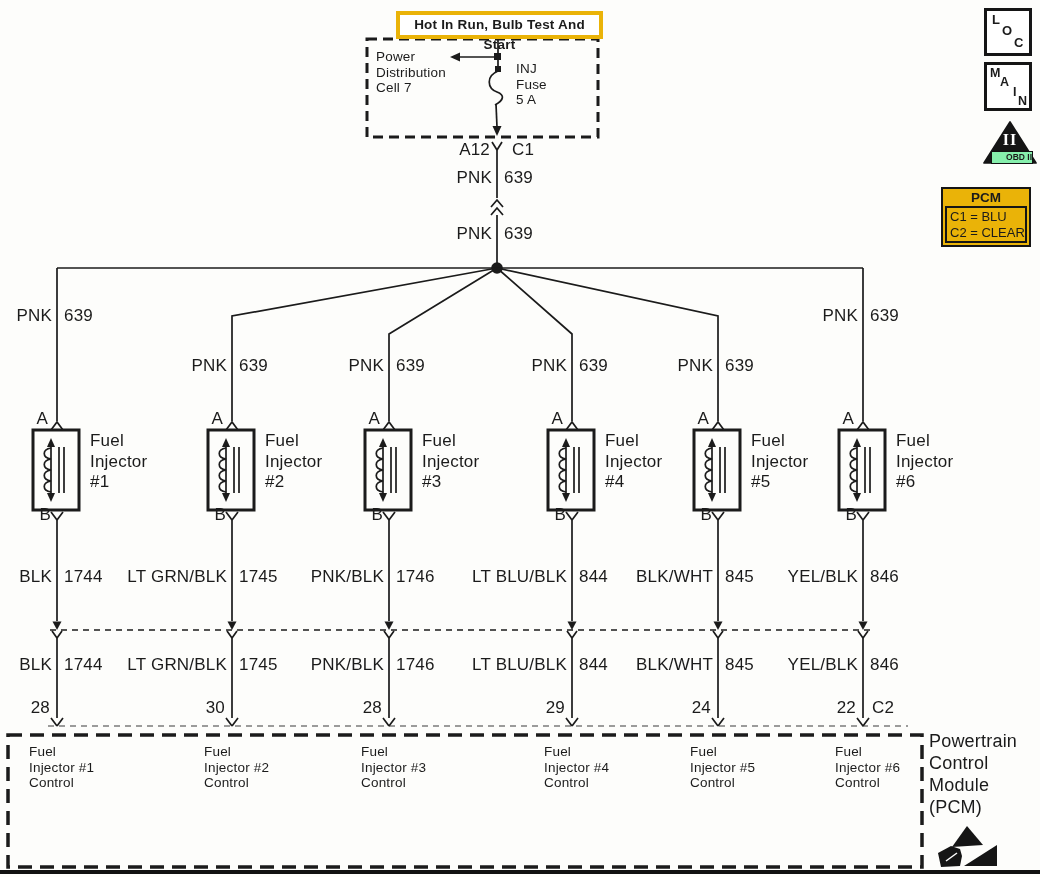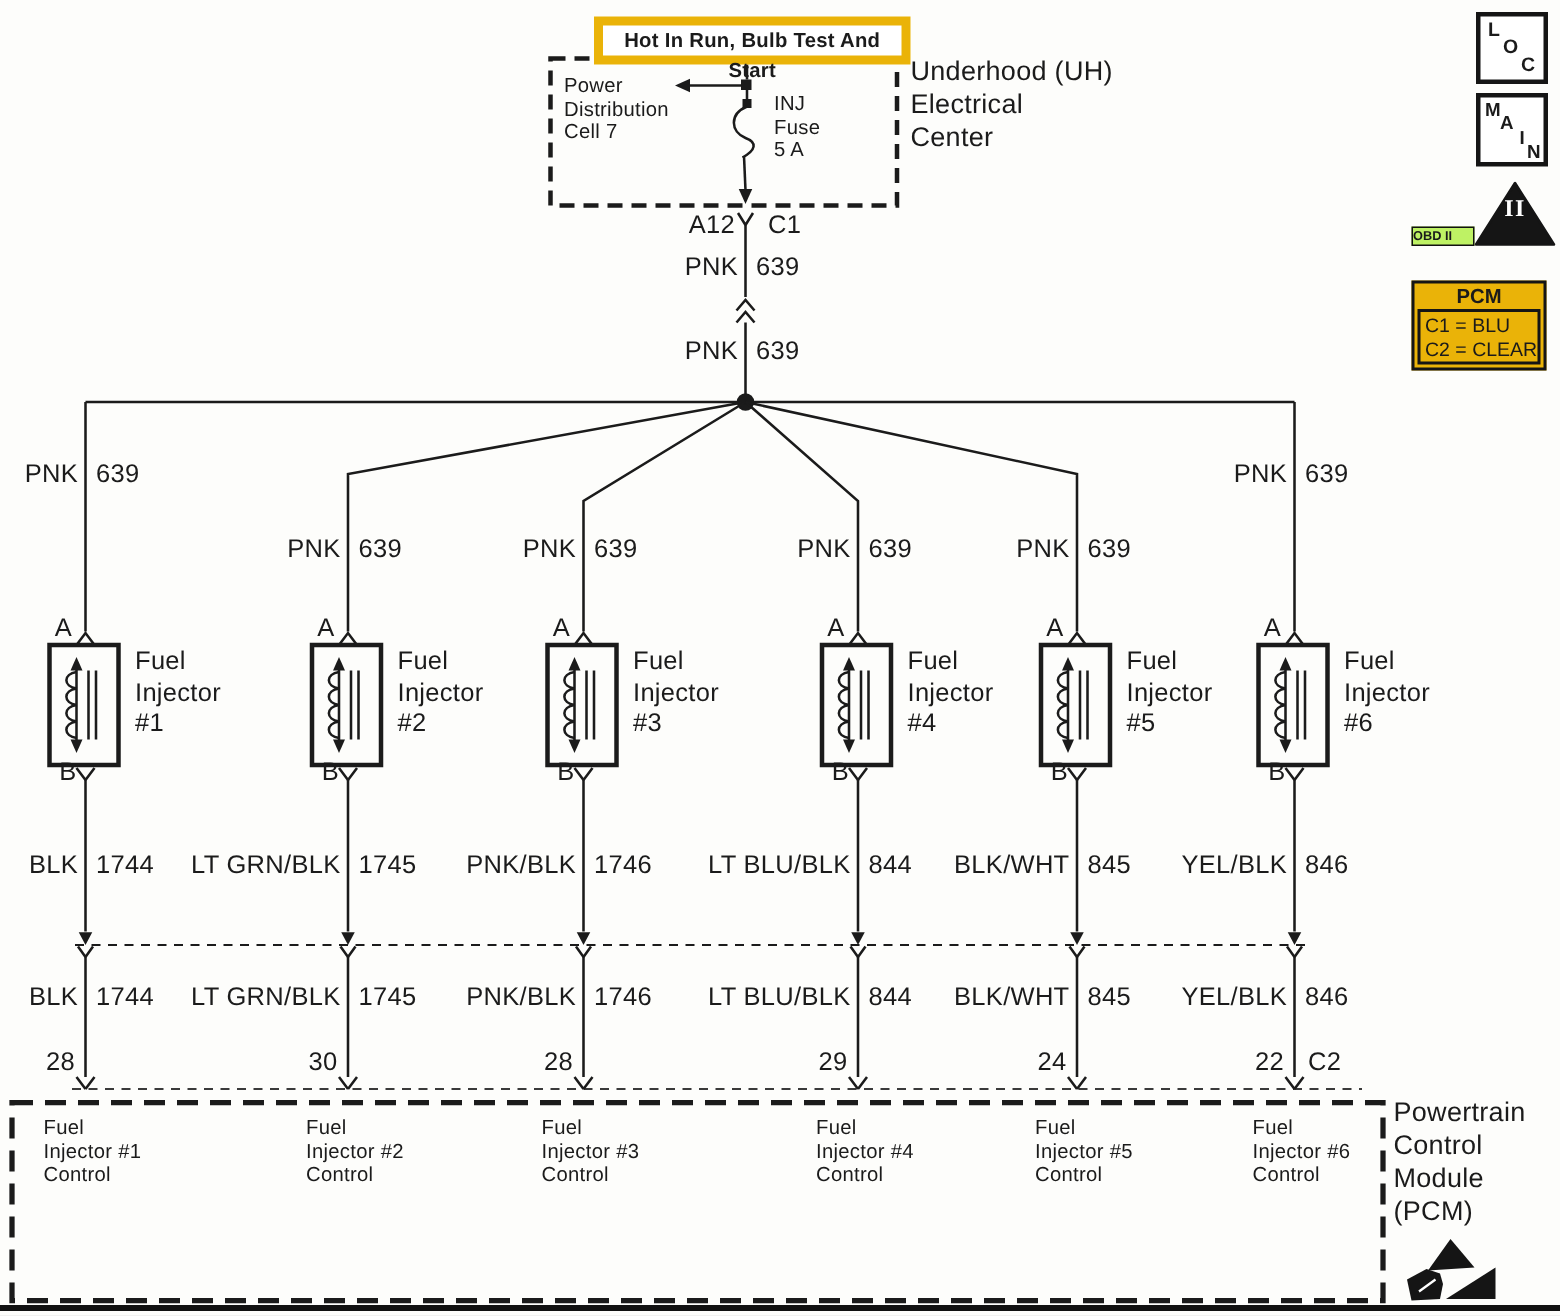--- a/index.html
+++ b/index.html
@@ -4,27 +4,27 @@
 <style>
   html,body{margin:0;padding:0;background:#e8e8e8}
   #stage{position:relative;width:1040px;height:877px;background:#fdfdfb;overflow:hidden;
          font-family:"Liberation Sans",sans-serif;color:#1b1b1b}
   #stage svg{position:absolute;left:0;top:0}
   .lbl{position:absolute;color:#1b1b1b;font:17px/20.5px "Liberation Sans",sans-serif;
        white-space:nowrap;letter-spacing:.2px}
   .ml{white-space:pre-line}
   .sm{font-size:13.5px;line-height:15.5px}
   .big{font-size:18px;line-height:22px}
-  #hotbox{position:absolute;left:396px;top:11px;width:199px;height:20px;border:6px solid #eab308;
+  #hotbox{position:absolute;left:396px;top:11px;width:199px;height:20px;border:4px solid #eab308;
           background:#fff;font:bold 13.5px/20px "Liberation Sans",sans-serif;text-align:center;
           letter-spacing:.2px}
   .sqicon{position:absolute;width:48px;height:48px;border:3px solid #151515;background:#fff;box-sizing:border-box}
   .sqicon span{position:absolute;font:bold 13px/13px "Liberation Sans",sans-serif}
-  #obd-caption{position:absolute;left:941px;top:151px;width:40px;height:11px;background:#bef264;
-               border:1.5px solid #111;font:bold 8.5px/11px "Liberation Sans",sans-serif;text-align:left}
+  #obd-caption{position:absolute;left:991px;top:151px;width:40px;height:11px;background:#86efac;
+               border:1.5px solid #111;font:bold 8.5px/11px "Liberation Sans",sans-serif;text-align:right}
   #obd-numeral{position:absolute;left:996px;top:131px;width:28px;text-align:center;color:#fff;
                font:bold 16px/18px "Liberation Serif",serif;letter-spacing:1px}
   #pcm-key{position:absolute;left:941px;top:187px;width:86px;border:2.5px solid #151515;background:#eab308}
   #pcm-key .title{font:bold 13.5px/17px "Liberation Sans",sans-serif;text-align:center}
   #pcm-key .body{border:2px solid #151515;margin:0 2px 2px 2px;padding:1px 0 1px 3px;
                  font:13px/15.5px "Liberation Sans",sans-serif}
 </style>
 </head>
 <body>
 
@@ -150,23 +150,20 @@
   <polygon points="1010,122 984,163 1036,163" fill="#151515" stroke="#151515" stroke-linejoin="round"></polygon>
   <g fill="#151515" stroke="none">
     <polygon points="952,847 967,826 983,845"></polygon>
     <polygon points="964,866 997,845 997,866"></polygon>
     <path d="M938,853 L951,846 L960,849 L962,856 L960,866 L941,867 Z"></path>
     <path d="M946,861 L957,853" stroke="#fff" stroke-width="1.5"></path>
   </g>
 </svg>
 
 <div id="hotbox">Hot In Run, Bulb Test And Start</div>
-<div class="lbl ml big" style="left:607px;top:36px">Underhood (UH)
-Electrical
-Center</div>
 <div class="lbl ml sm" style="left:376px;top:49px">Power
 Distribution
 Cell 7</div>
 <div class="lbl ml sm" style="left:516px;top:61px">INJ
 Fuse
 5 A</div>
 <div class="lbl" style="right:550px;top:140px">A12</div>
 <div class="lbl" style="left:512px;top:140px">C1</div>
 
 <div class="lbl" style="right:548px;top:168px">PNK</div>

